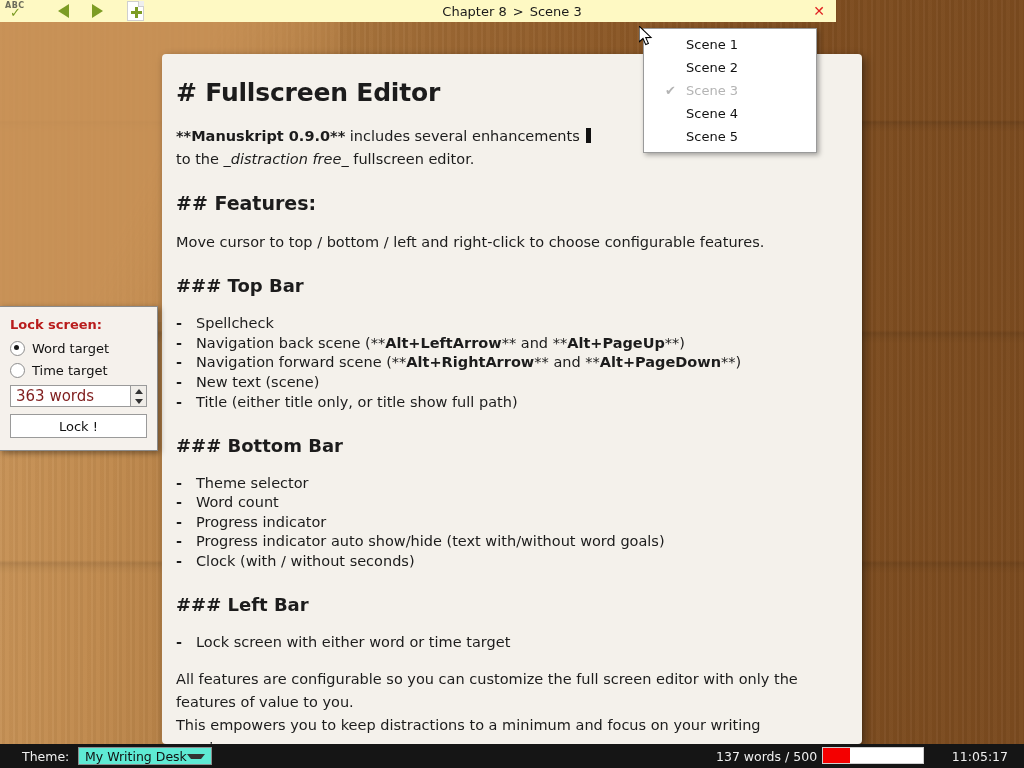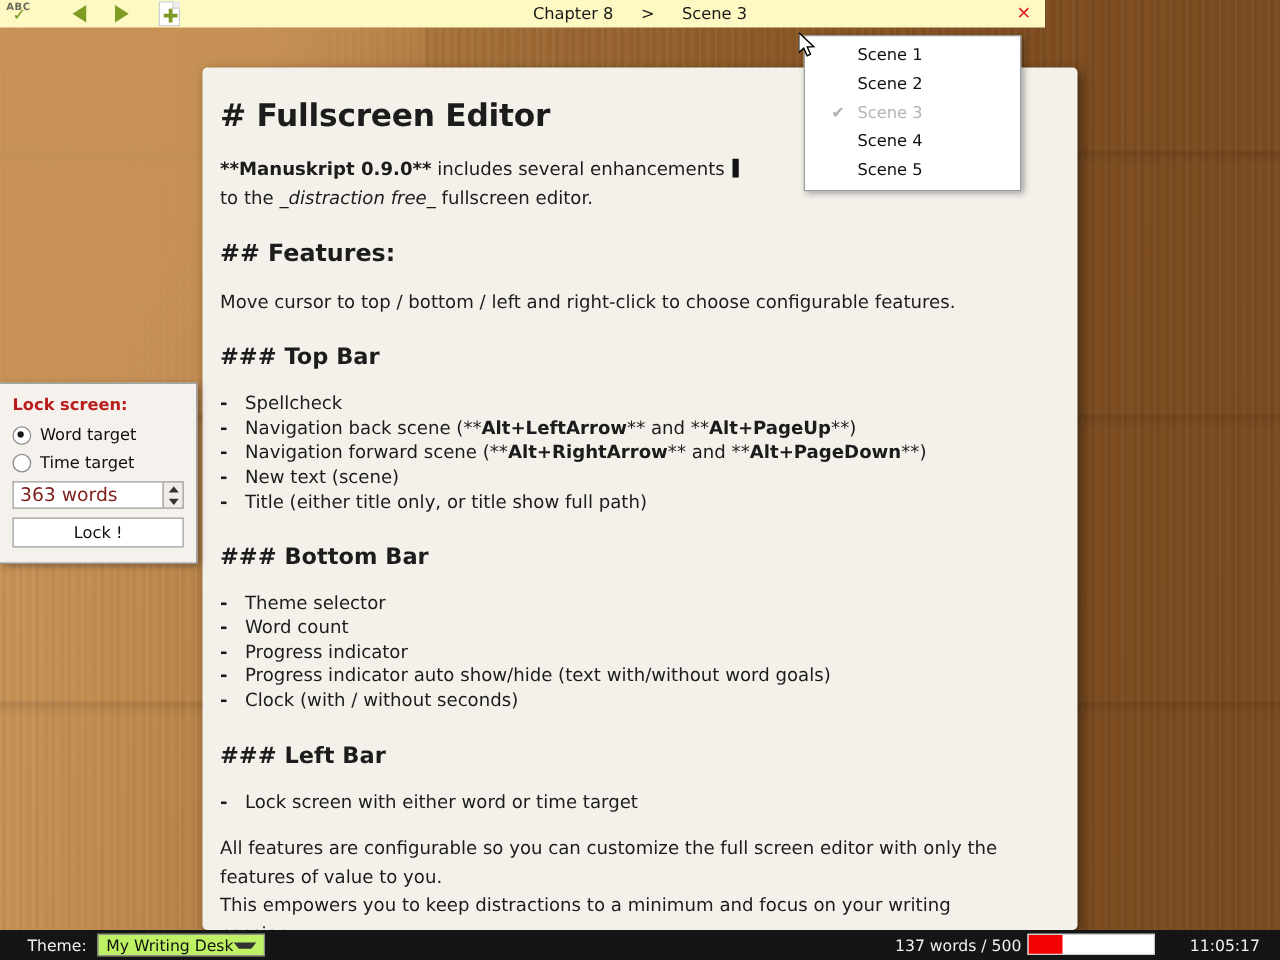--- a/index.html
+++ b/index.html
@@ -102,21 +102,21 @@
   }
   .newdoc-plus::before, .newdoc-plus::after {
     content: ""; position: absolute; background: #7d9c24;
   }
   .newdoc-plus::before { left: 4px; top: 0; width: 3px; height: 11px; }
   .newdoc-plus::after  { left: 0; top: 4px; width: 11px; height: 3px; }
 
   #title-area {
     position: absolute; left: 0; top: 0; width: 1024px; height: 22px;
     display: flex; align-items: center; justify-content: center;
-    gap: 22px;
+    gap: 6px;
     font-size: 13px; color: #1a1a1a;
   }
   #title-area span { white-space: pre; }
 
   #close-btn {
     position: absolute; right: 8px; top: 0; height: 22px;
     display: flex; align-items: center; justify-content: center;
     width: 18px;
     color: #e02020; font-size: 14px; font-weight: bold;
     cursor: default;
@@ -262,21 +262,21 @@
     z-index: 30;
     color: #f0f0f0; font-size: 12.5px; margin-top: 34px;
   }
   #theme-label {
     position: absolute; left: 22px; top: 0; height: 24px;
     display: flex; align-items: center;
   }
   #theme-select {
     position: absolute; left: 78px; top: 3px; height: 18px;
     min-width: 128px;
-    background: #bef264; border: 1px solid #8d8d8d;
+    background: #5eead4; border: 1px solid #8d8d8d;
     display: flex; align-items: center; padding: 0 6px;
     color: #111; font-size: 12.5px; box-sizing: border-box;
   }
   #theme-arrow {
     margin-left: auto; padding-left: 10px;
     width: 0; height: 0;
     border-left: 4px solid transparent; border-right: 4px solid transparent;
     border-top: 5px solid #333;
   }
   #wordcount {

